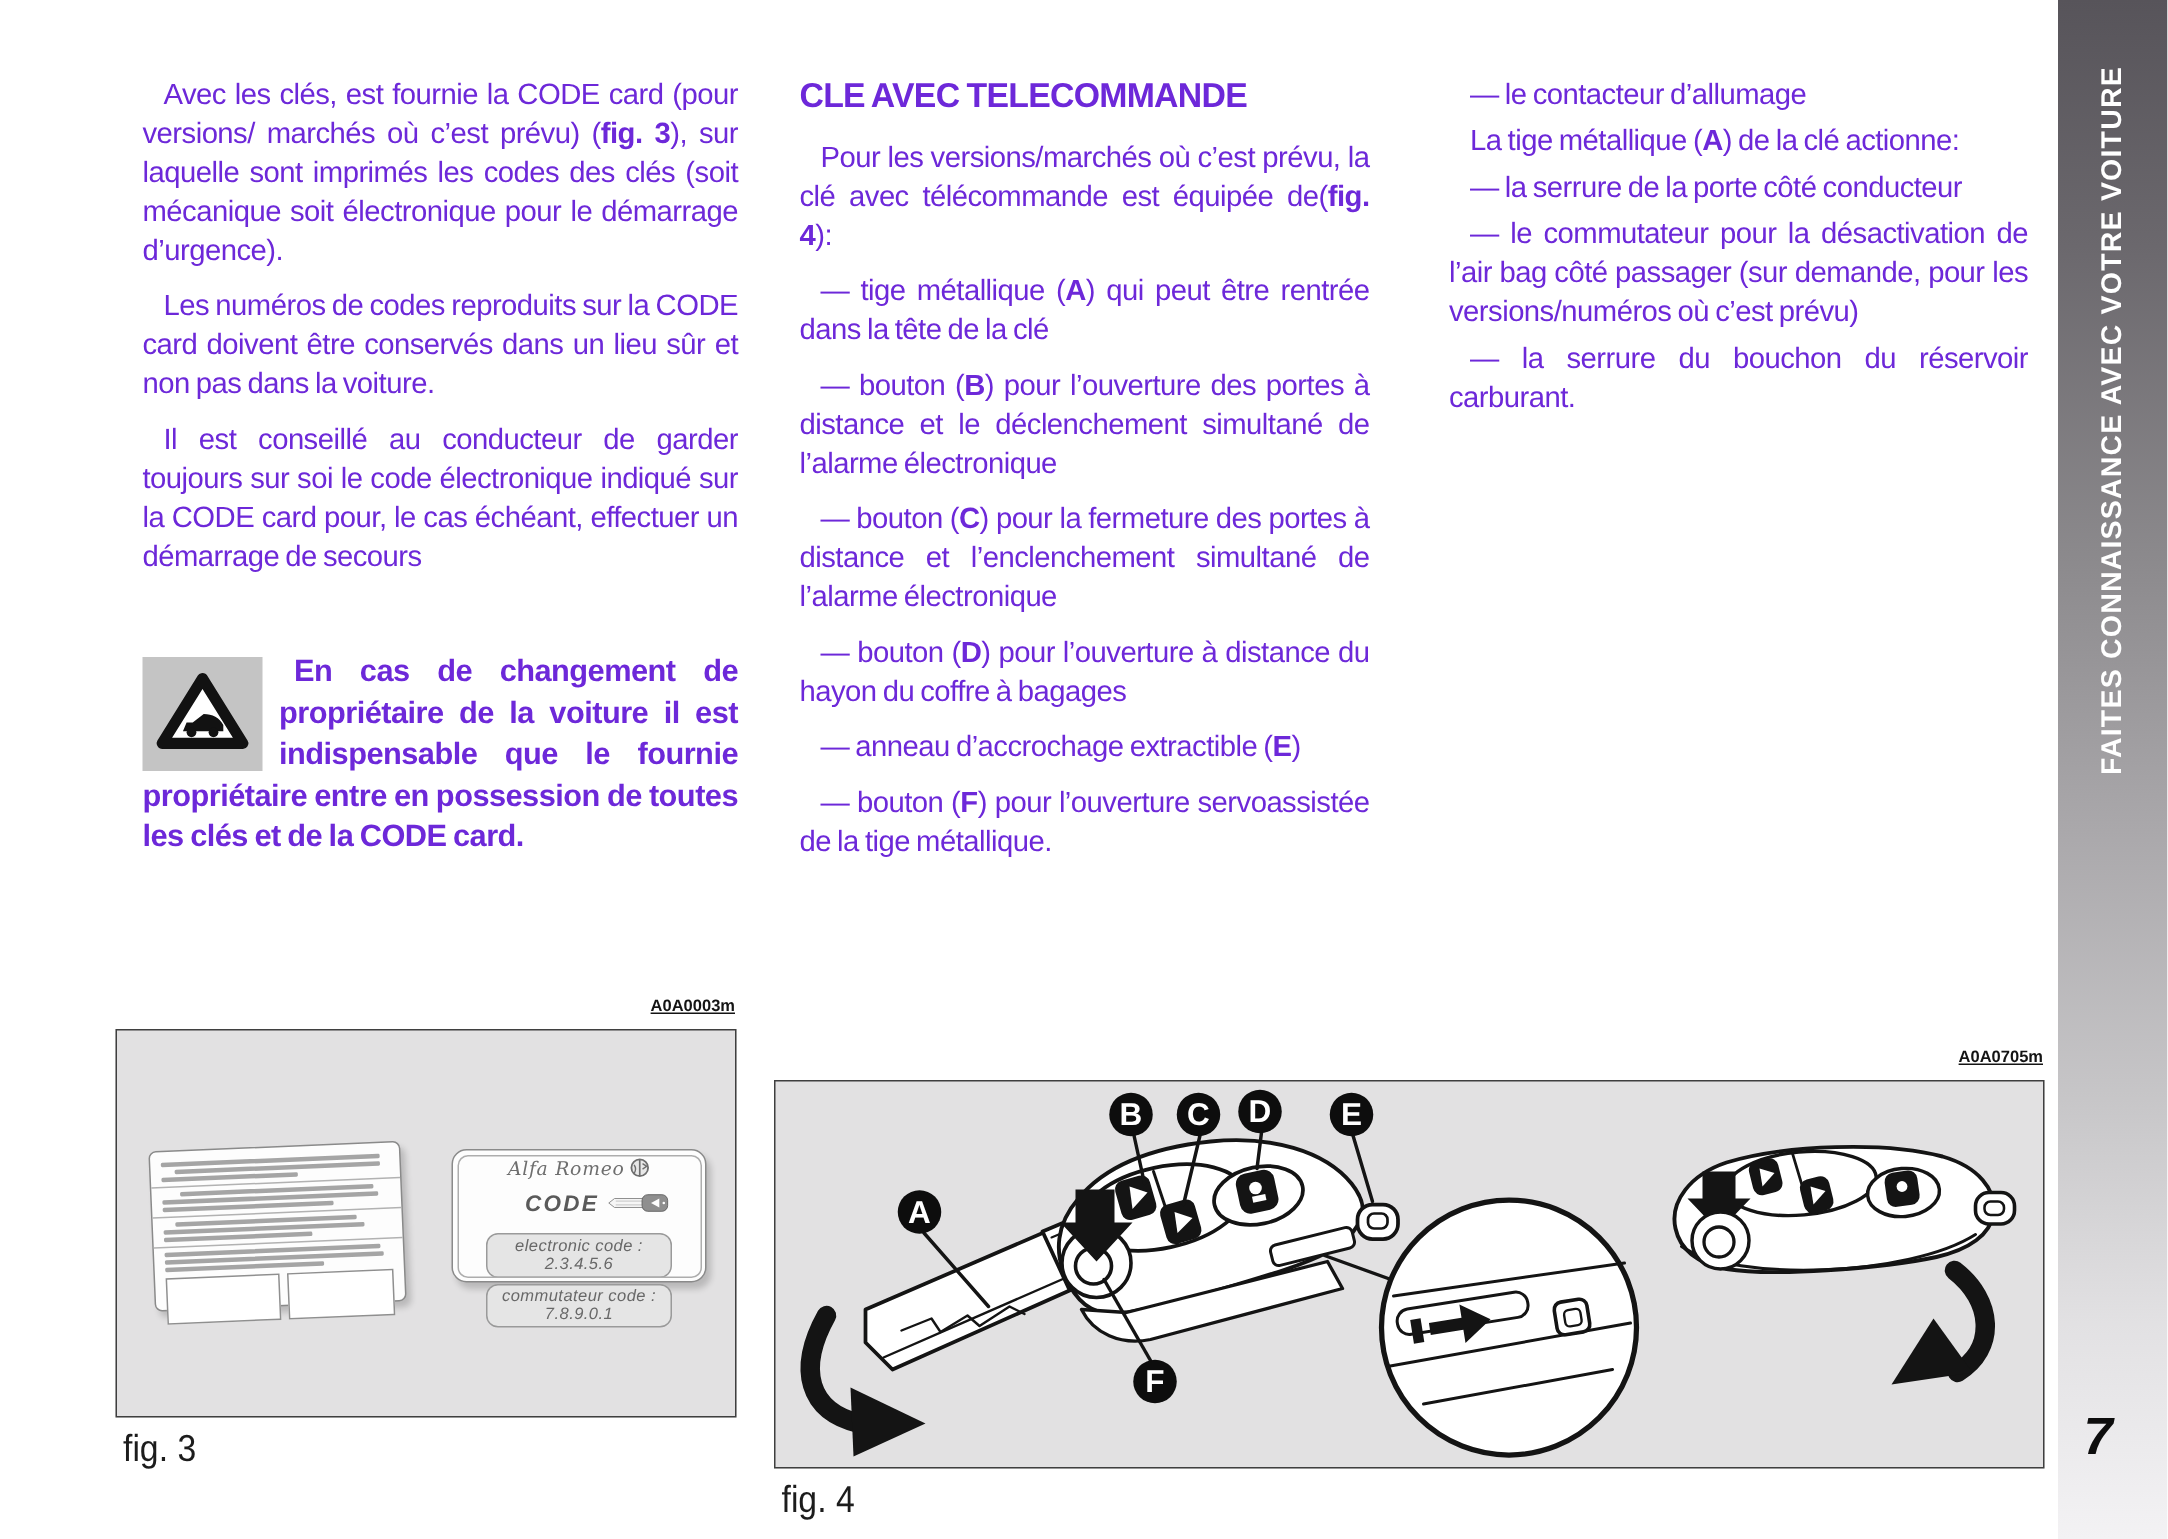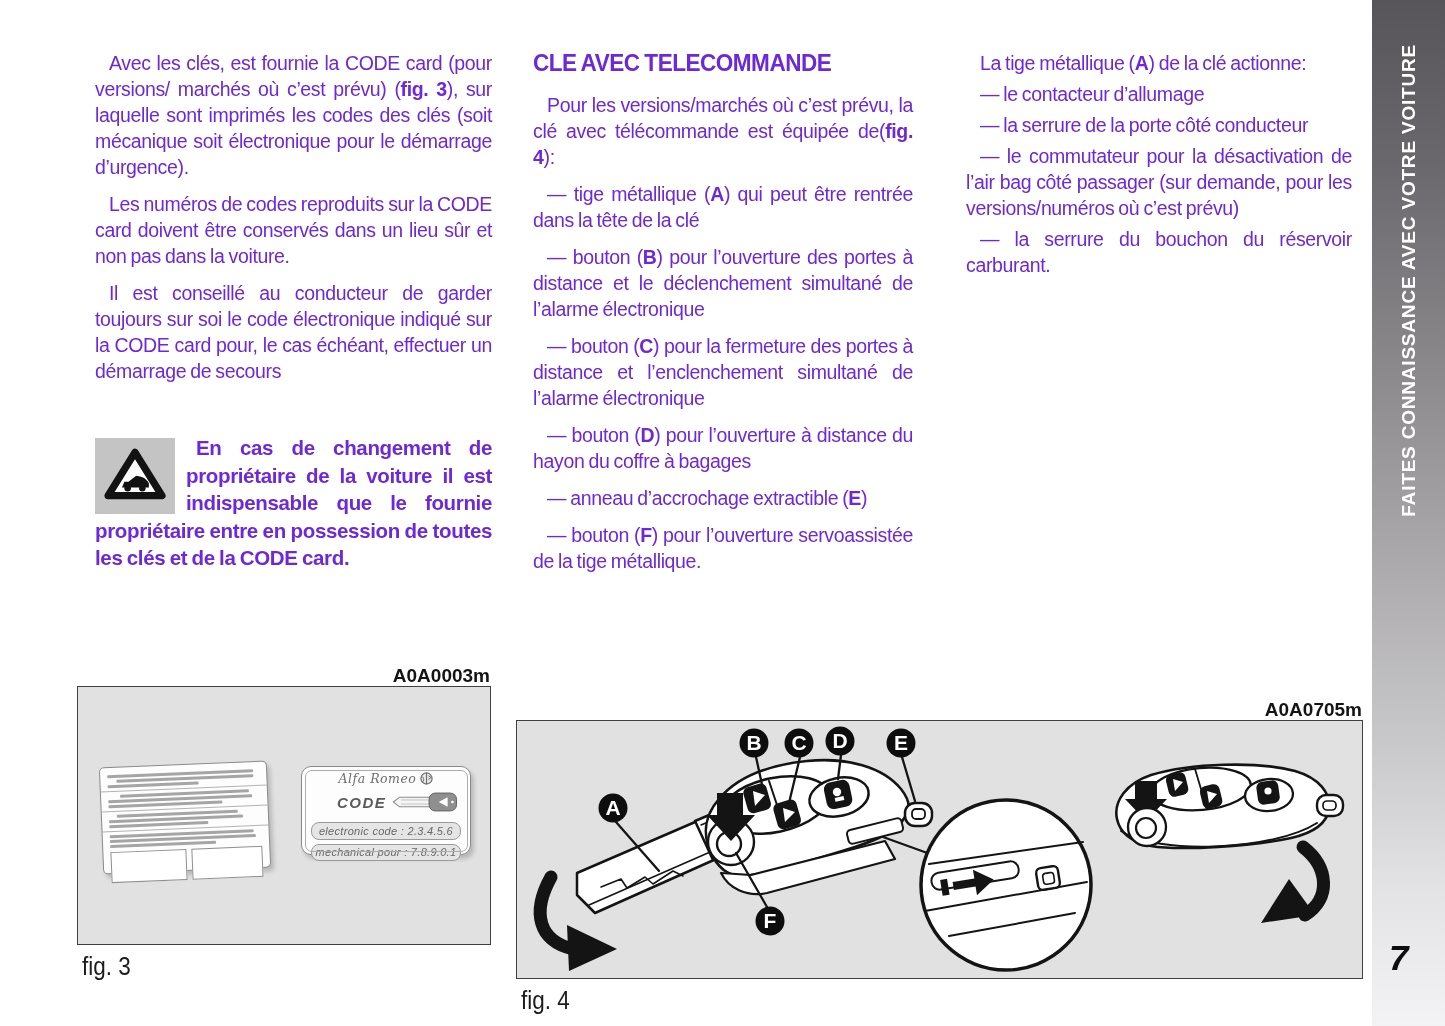--- a/index.html
+++ b/index.html
@@ -19,39 +19,39 @@
                  text-indent:0;text-align:left;transform:scaleX(0.98);transform-origin:left;}
   
   .warning{margin-top:50px;font-weight:bold;font-size:20.5px;line-height:27.5px;}
   .warning-icon{float:left;width:80px;height:76px;background:#c4c4c4;margin:4px 11px 2px 0;
                 display:flex;align-items:center;justify-content:center;}
   .warning p{text-indent:10px;margin:0;}
   
   .figure{position:absolute;}
   #fig3{left:77px;top:686px;width:414px;}
   #fig4{left:516px;top:720px;width:847px;}
-  .figlabel{position:absolute;top:-21px;right:1px;font-size:19px;font-weight:bold;letter-spacing:0;}
+  .figlabel{position:absolute;top:-21px;right:1px;font-size:11px;font-weight:bold;letter-spacing:0;text-decoration:underline;}
   .figbox{position:relative;height:259px;background:#e2e1e2;border:1.6px solid #3f3f3f;
           box-sizing:border-box;overflow:hidden;}
   .figcaption{position:absolute;bottom:-36px;left:5px;font-size:25px;color:#1c1c1c;
               transform:scaleX(0.9);transform-origin:left;letter-spacing:0;}
   
   .card{position:absolute;background:#fdfdfd;border:1.5px solid #8a8a8a;
         box-shadow:3px 4px 4px rgba(0,0,0,0.18);box-sizing:border-box;}
   .card-left{left:23px;top:77px;width:168px;height:107px;border-radius:5px;
              transform:rotate(-2.4deg);padding:5px 7px;}
   .tline{height:3px;background:#8f8f8f;margin:2px 0;border-radius:1px;opacity:.8;}
   .w96{width:96%;} .w90{width:90%;margin-left:6%;} .w60{width:60%;}
   .w85{width:85%;margin-left:8%;} .w95{width:95%;} .w75{width:75%;}
   .w80{width:80%;margin-left:5%;} .w65{width:65%;} .w88{width:88%;} .w70{width:70%;}
   .tdiv{border-top:1px solid #b2b2b2;margin:3px -7px;}
   .tboxes{display:flex;gap:5px;margin-top:4px;}
   .tbox{height:29px;background:#fff;border:1.5px solid #8f8f8f;}
   .tbox:first-child{flex:1.08;} .tbox:last-child{flex:1;}
-  .card-right{left:223px;top:79px;width:170px;height:89px;border-radius:10px;padding:3px 9px;}
+  .card-right{left:223px;top:79px;width:170px;height:89px;border-radius:10px;padding:3px 22px;}
   .card-right::before{content:"";position:absolute;inset:2.5px;border:1px solid #adadad;
                       border-radius:7px;pointer-events:none;}
   .brand-row{display:flex;align-items:center;justify-content:center;gap:4px;height:16px;}
   .brand{font-family:"DejaVu Serif",serif;font-style:italic;font-size:12.5px;color:#6e6e6e;
          letter-spacing:0.5px;}
   .code-row{display:flex;align-items:center;gap:6px;height:32px;margin-left:26px;}
   .code-word{font-size:15px;font-weight:bold;font-style:italic;color:#5a5a5a;letter-spacing:1.5px;}
   .code-pill{border:1.5px solid #9a9a9a;border-radius:8px;font-style:italic;font-size:11px;
              color:#686868;text-align:center;padding:1.5px 0 2px;margin-top:4px;
              letter-spacing:0.3px;background:#e5e5e5;}
@@ -93,22 +93,22 @@
   <p><span>Pour les versions/marchés où c’est prévu, la clé avec télécommande est équipée de(</span><b>fig. 4</b><span>):</span></p>
   <p><span>— tige métallique (</span><b>A</b><span>) qui peut être rentrée dans la tête de la clé</span></p>
   <p><span>— bouton (</span><b>B</b><span>) pour l’ouverture des portes à distance et le déclenchement simultané de l’alarme électronique</span></p>
   <p><span>— bouton (</span><b>C</b><span>) pour la fermeture des portes à distance et l’enclenchement simultané de l’alarme électronique</span></p>
   <p><span>— bouton (</span><b>D</b><span>) pour l’ouverture à distance du hayon du coffre à bagages</span></p>
   <p><span>— anneau d’accrochage extractible (</span><b>E</b><span>)</span></p>
   <p><span>— bouton (</span><b>F</b><span>) pour l’ouverture servoassistée de la tige métallique.</span></p>
 </div>
 
 <div class="col" id="col3">
+  <p>— le contacteur d’allumage</p>
   <p><span>La tige métallique (</span><b>A</b><span>) de la clé actionne:</span></p>
-  <p>— le contacteur d’allumage</p>
   <p>— la serrure de la porte côté conducteur</p>
   <p>— le commutateur pour la désactivation de l’air bag côté passager (sur demande, pour les versions/numéros où c’est prévu)</p>
   <p>— la serrure du bouchon du réservoir carburant.</p>
 </div>
 
 <div class="figure" id="fig3">
   <div class="figlabel">A0A0003m</div>
   <div class="figbox">
 
     <div class="card card-left">
@@ -148,21 +148,21 @@
         <svg width="96" height="30" viewBox="0 0 100 30">
           <polygon points="2,15 11,8 58,8 58,22 11,22" fill="#f6f6f6" stroke="#8a8a8a" stroke-width="1.5"></polygon>
           <line x1="13" y1="12" x2="56" y2="12" stroke="#b5b5b5" stroke-width="1.2"></line>
           <line x1="13" y1="18" x2="56" y2="18" stroke="#b5b5b5" stroke-width="1.2"></line>
           <rect x="54" y="2" width="40" height="26" rx="9" fill="#8f8f8f" stroke="#5f5f5f" stroke-width="1.4"></rect>
           <polygon points="81,8 68,15 81,22" fill="#ffffff"></polygon>
           <circle cx="88" cy="15" r="2" fill="#ffffff"></circle>
         </svg>
       </div>
       <div class="code-pill">electronic code : 2.3.4.5.6</div>
-      <div class="code-pill">mechanical pour : 7.8.9.0.1</div>
+      <div class="code-pill">commutateur code : 7.8.9.0.1</div>
     </div>
 
   </div>
   <div class="figcaption">fig. 3</div>
 </div>
 
 <div class="figure" id="fig4">
   <div class="figlabel">A0A0705m</div>
   <div class="figbox">
     <svg width="847" height="256" viewBox="0 0 847 256">

